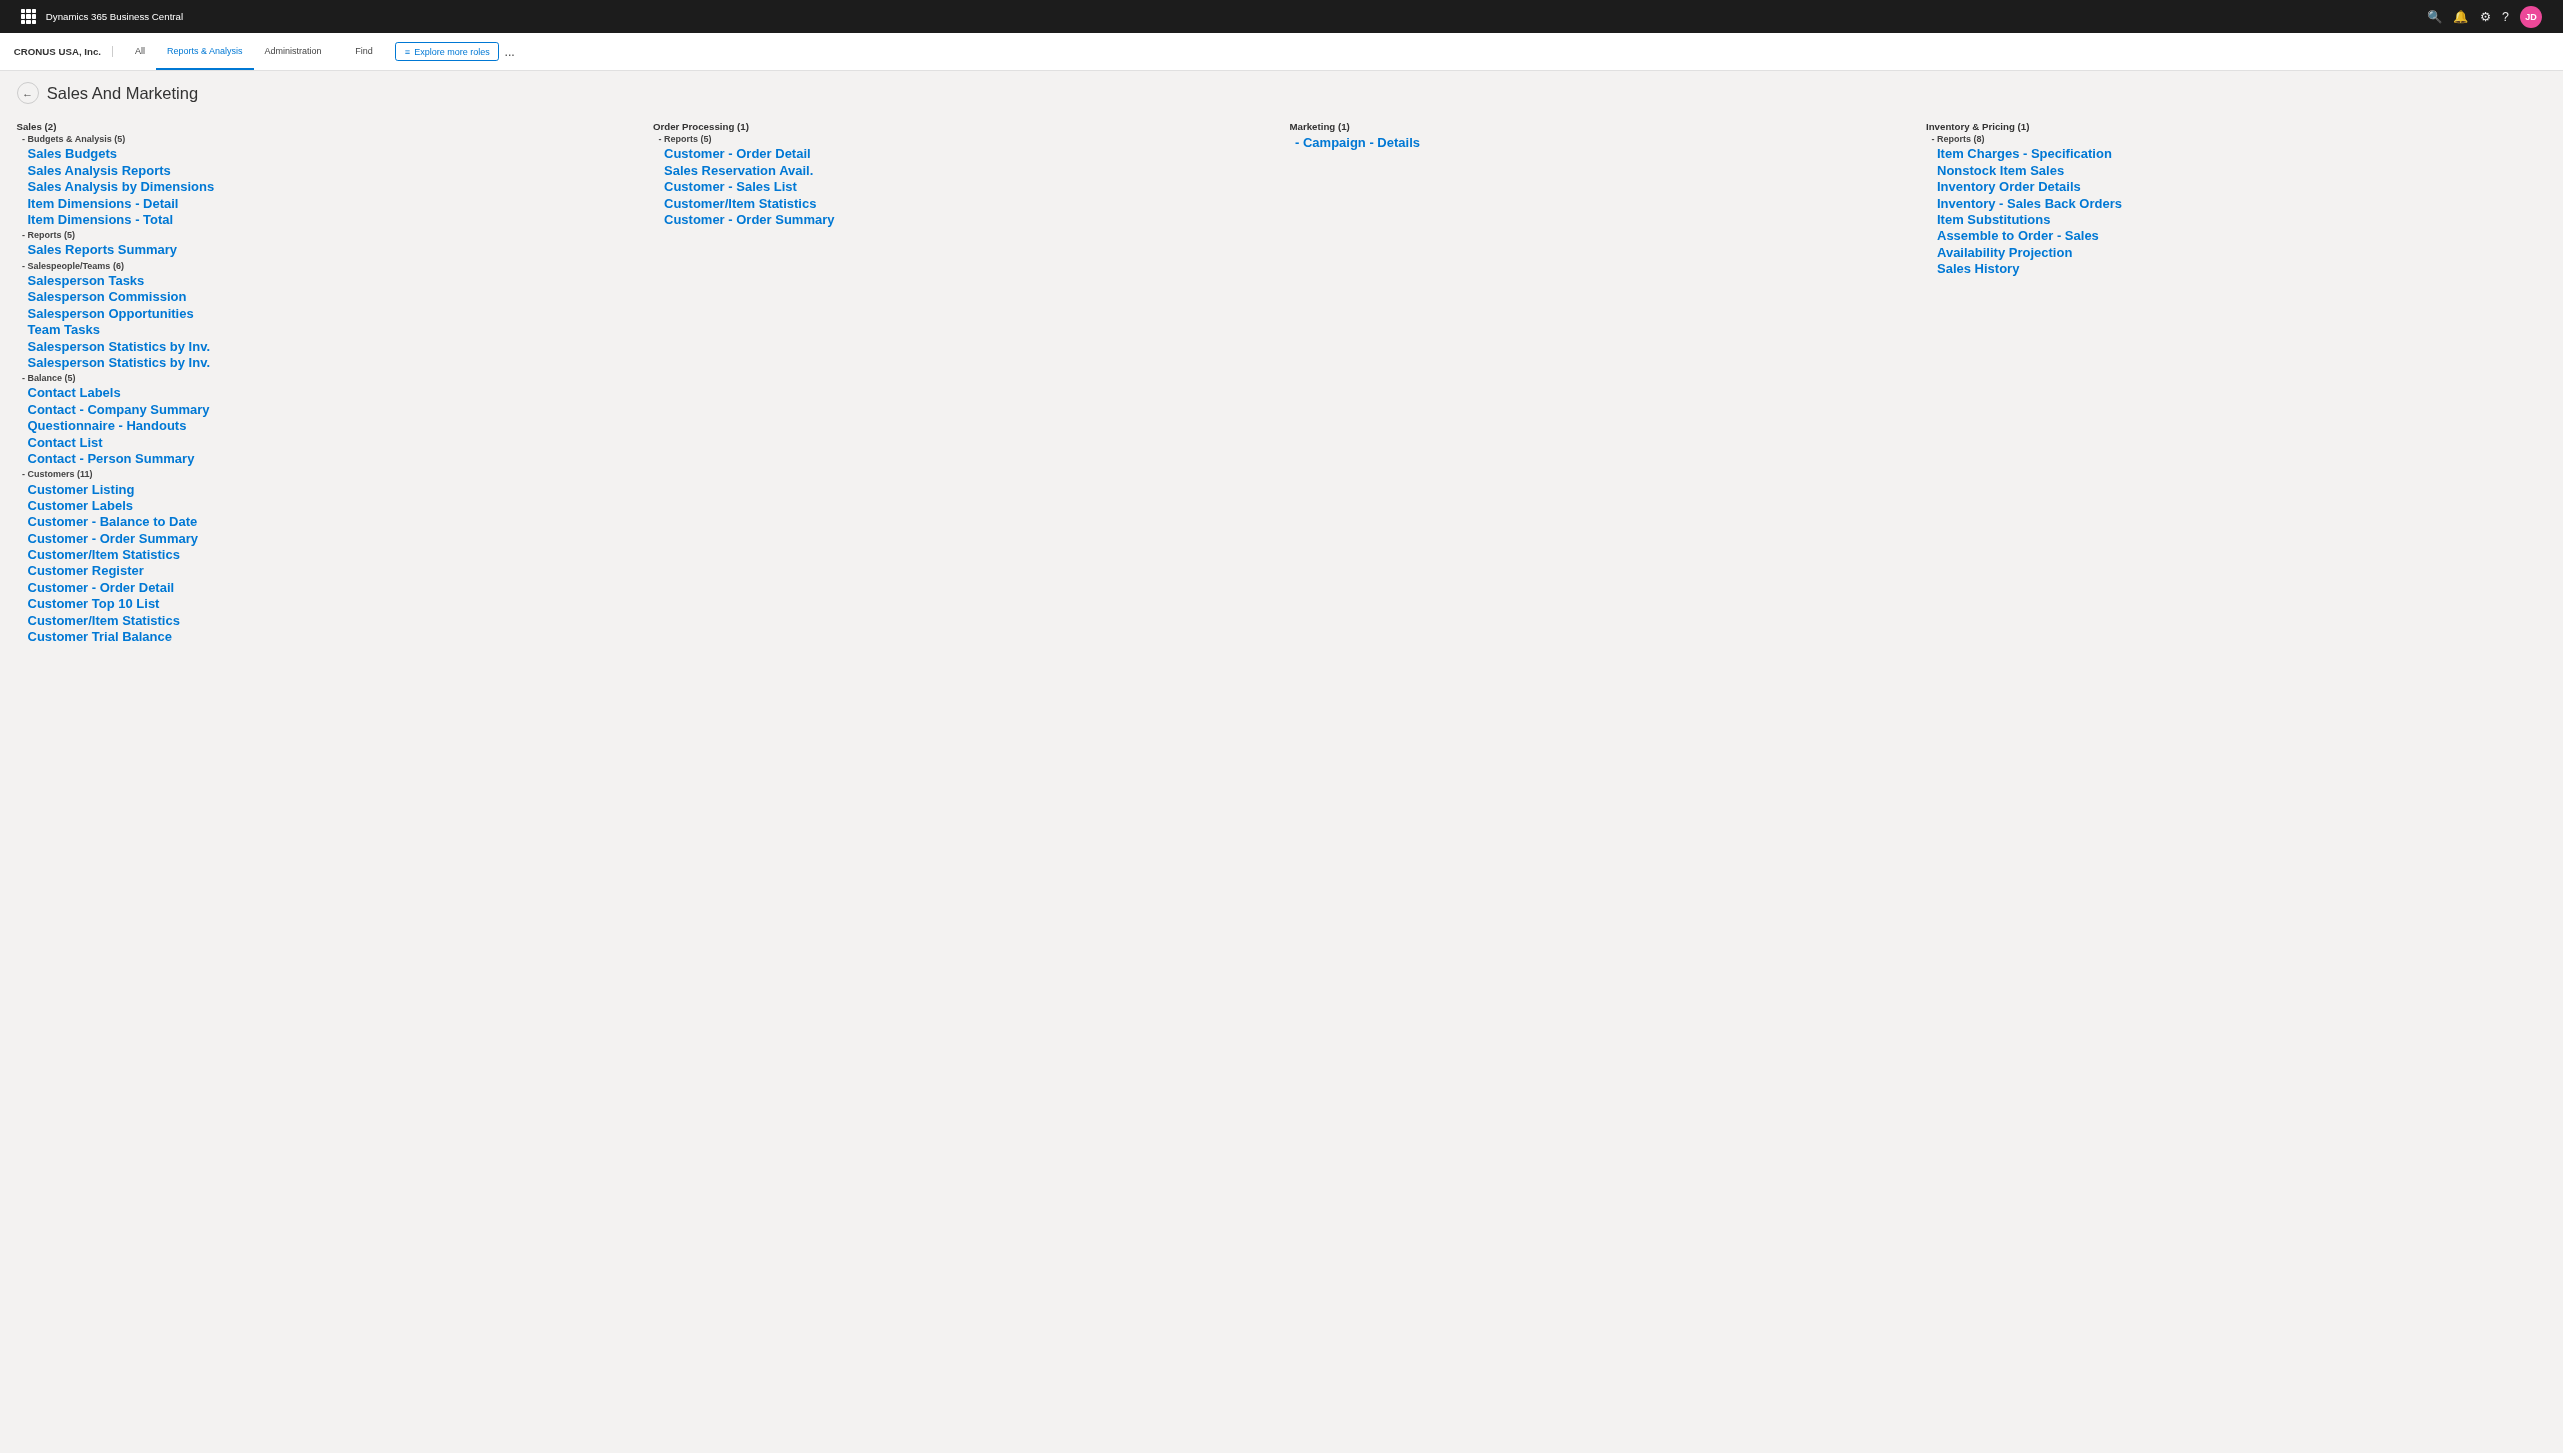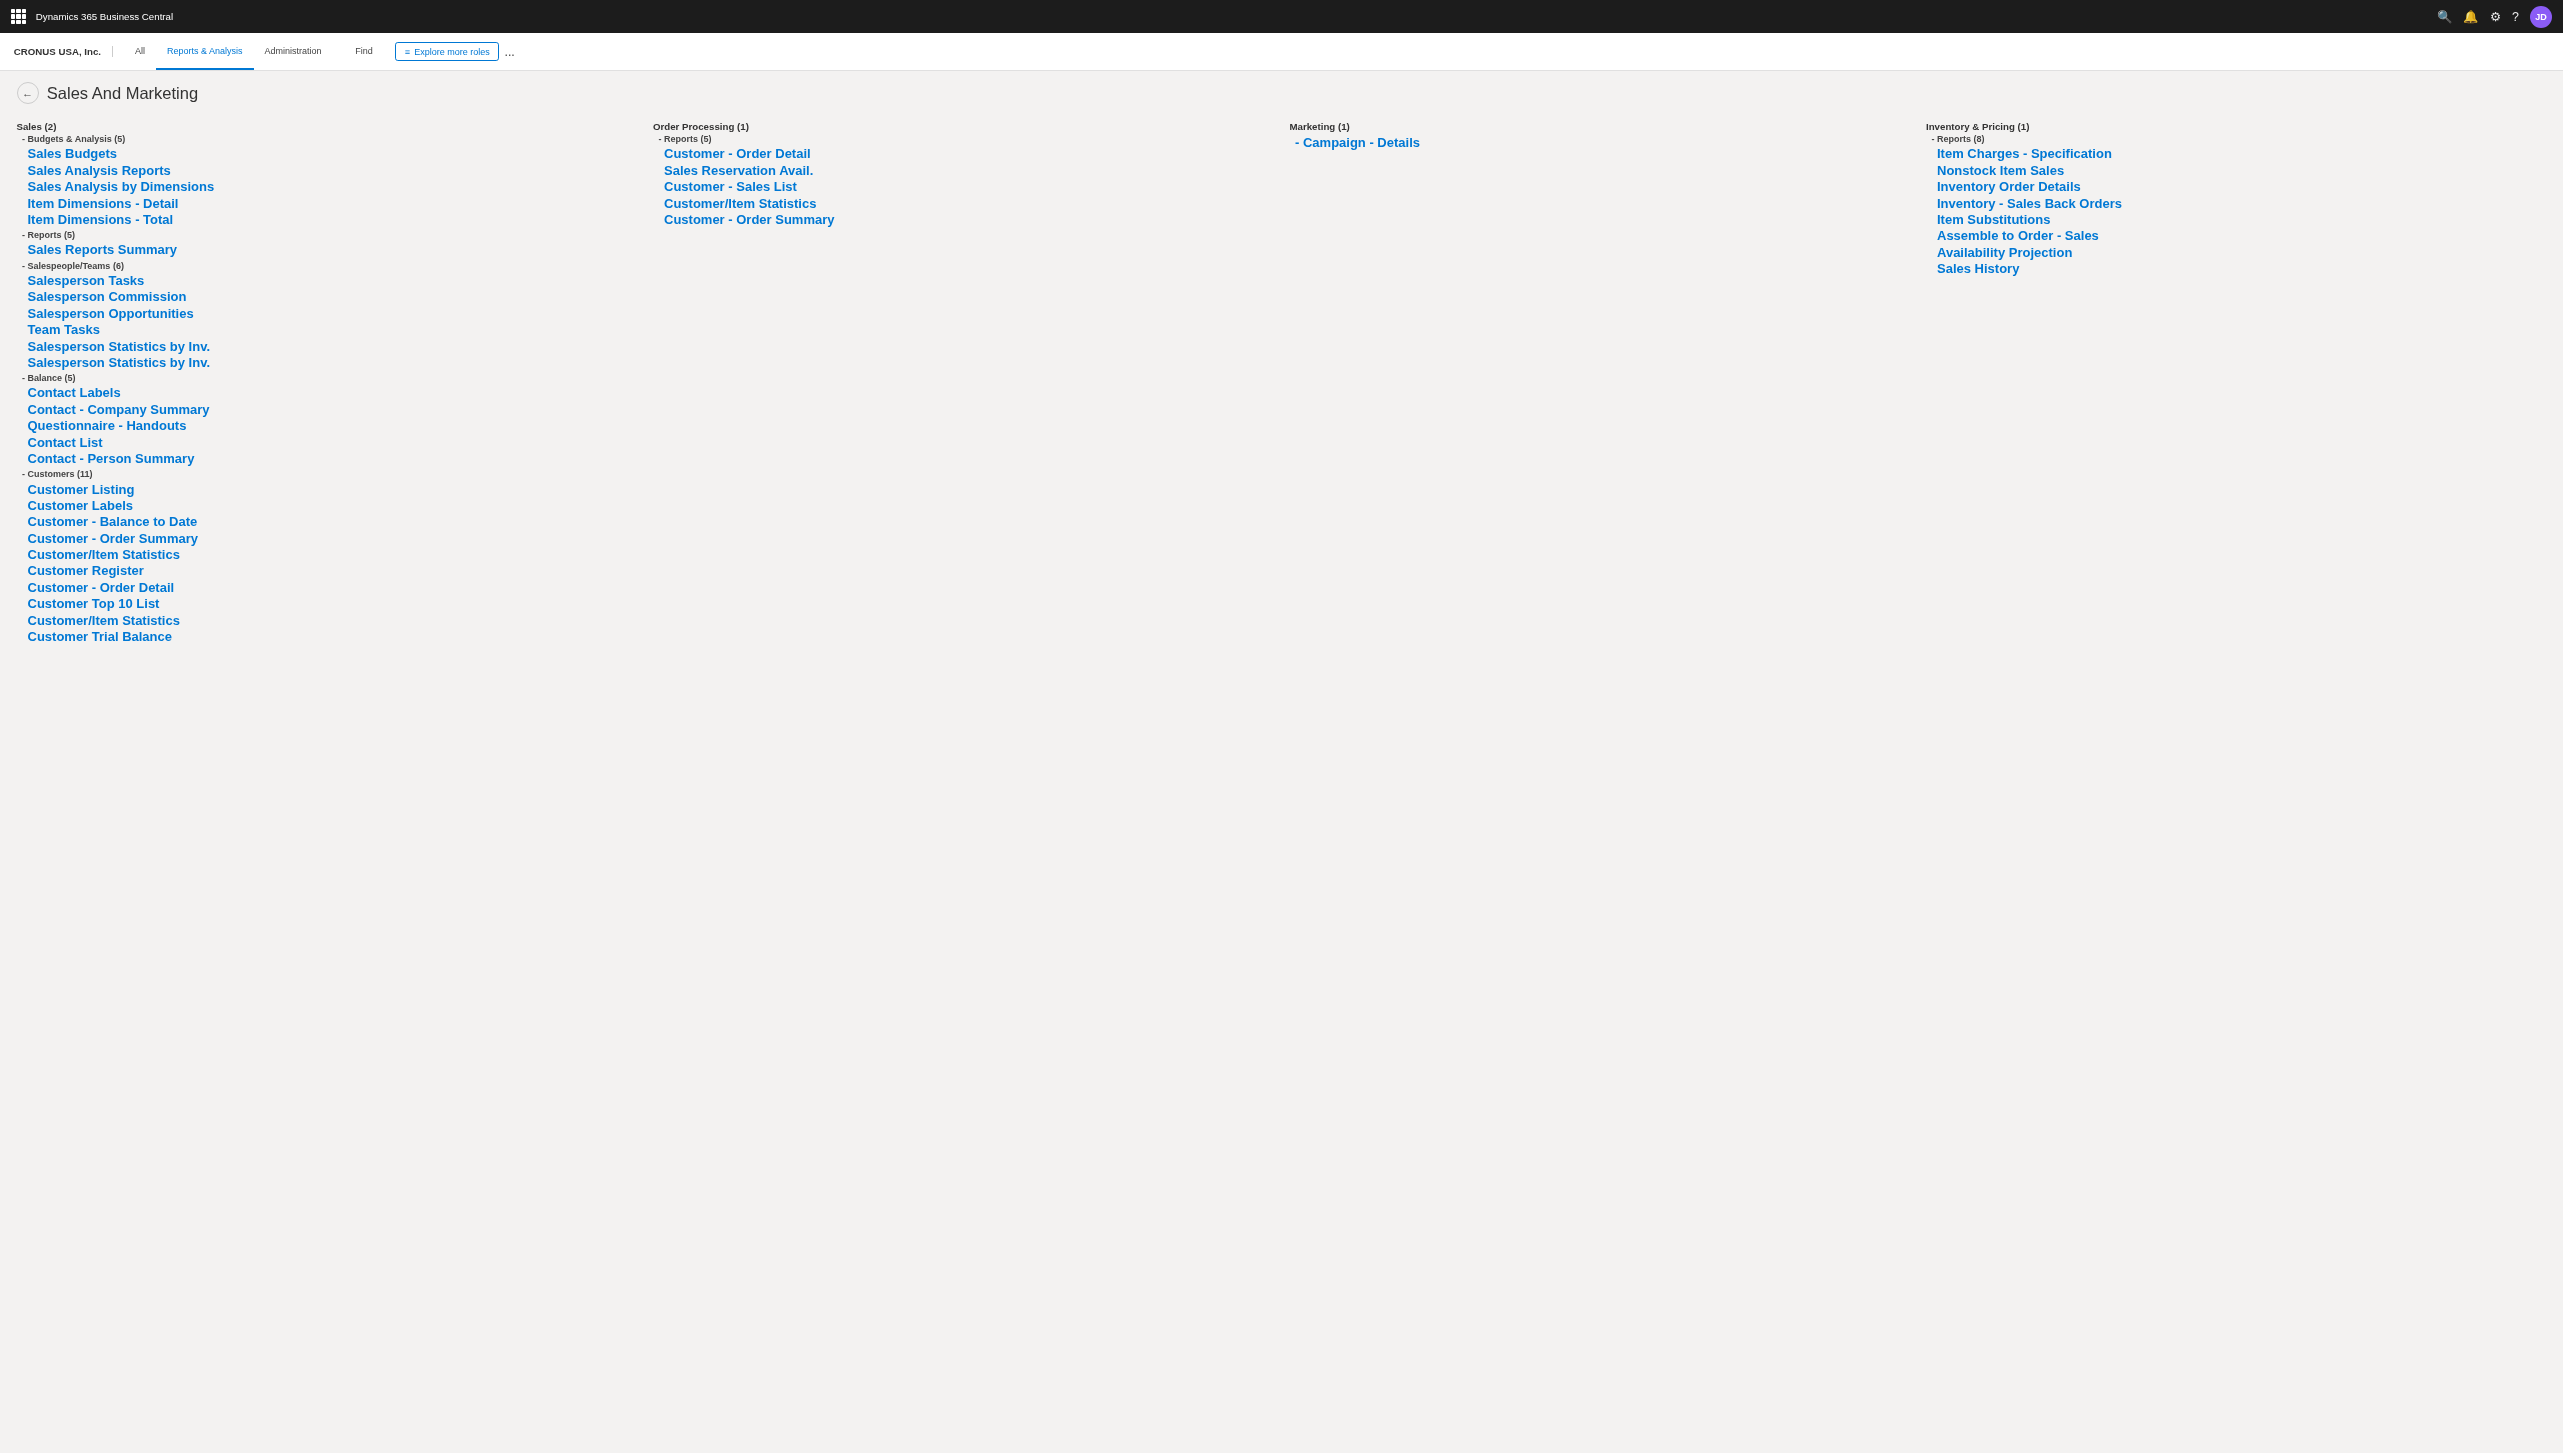--- a/index.html
+++ b/index.html
@@ -10,21 +10,21 @@
       background: #1a1a2e;
       background: #1f1f2e;
       background: #222;
       background: #1a1a1e;
       background: #2c2c3e;
       background: #1e1e2d;
       background: #212121;
       background: #1c1c1c;
       display: flex;
       align-items: center;
-      padding: 0 11px;
+      padding: 0 21px;
       height: 33px;
       color: white;
       gap: 8.3px;
     }
     .top-bar-grid {
       display: grid;
       grid-template-columns: 16.5px 1fr auto;
       align-items: center;
       width: 100%;
     }
@@ -34,21 +34,21 @@
       grid-template-rows: repeat(3,4.1px);
       gap: 1.4px;
       cursor: pointer;
     }
     .waffle-dot { background: white; border-radius: 0.7px; }
     .app-title { color: white; font-size: 9.7px; margin-left: 8.3px; }
     .top-bar-right { display: flex; align-items: center; gap: 11px; }
     .top-icon { color: white; font-size: 12.4px; cursor: pointer; opacity: 0.9; }
     .avatar {
       width: 22px; height: 22px; border-radius: 50%;
-      background: #8b5cf6;
+      background: #ec4899;
       display: flex; align-items: center; justify-content: center;
       color: white; font-size: 9px; font-weight: bold; cursor: pointer;
     }
 
     
     .second-bar {
       background: white;
       border-bottom: 0.7px solid #e0e0e0;
       display: flex;
       align-items: center;

